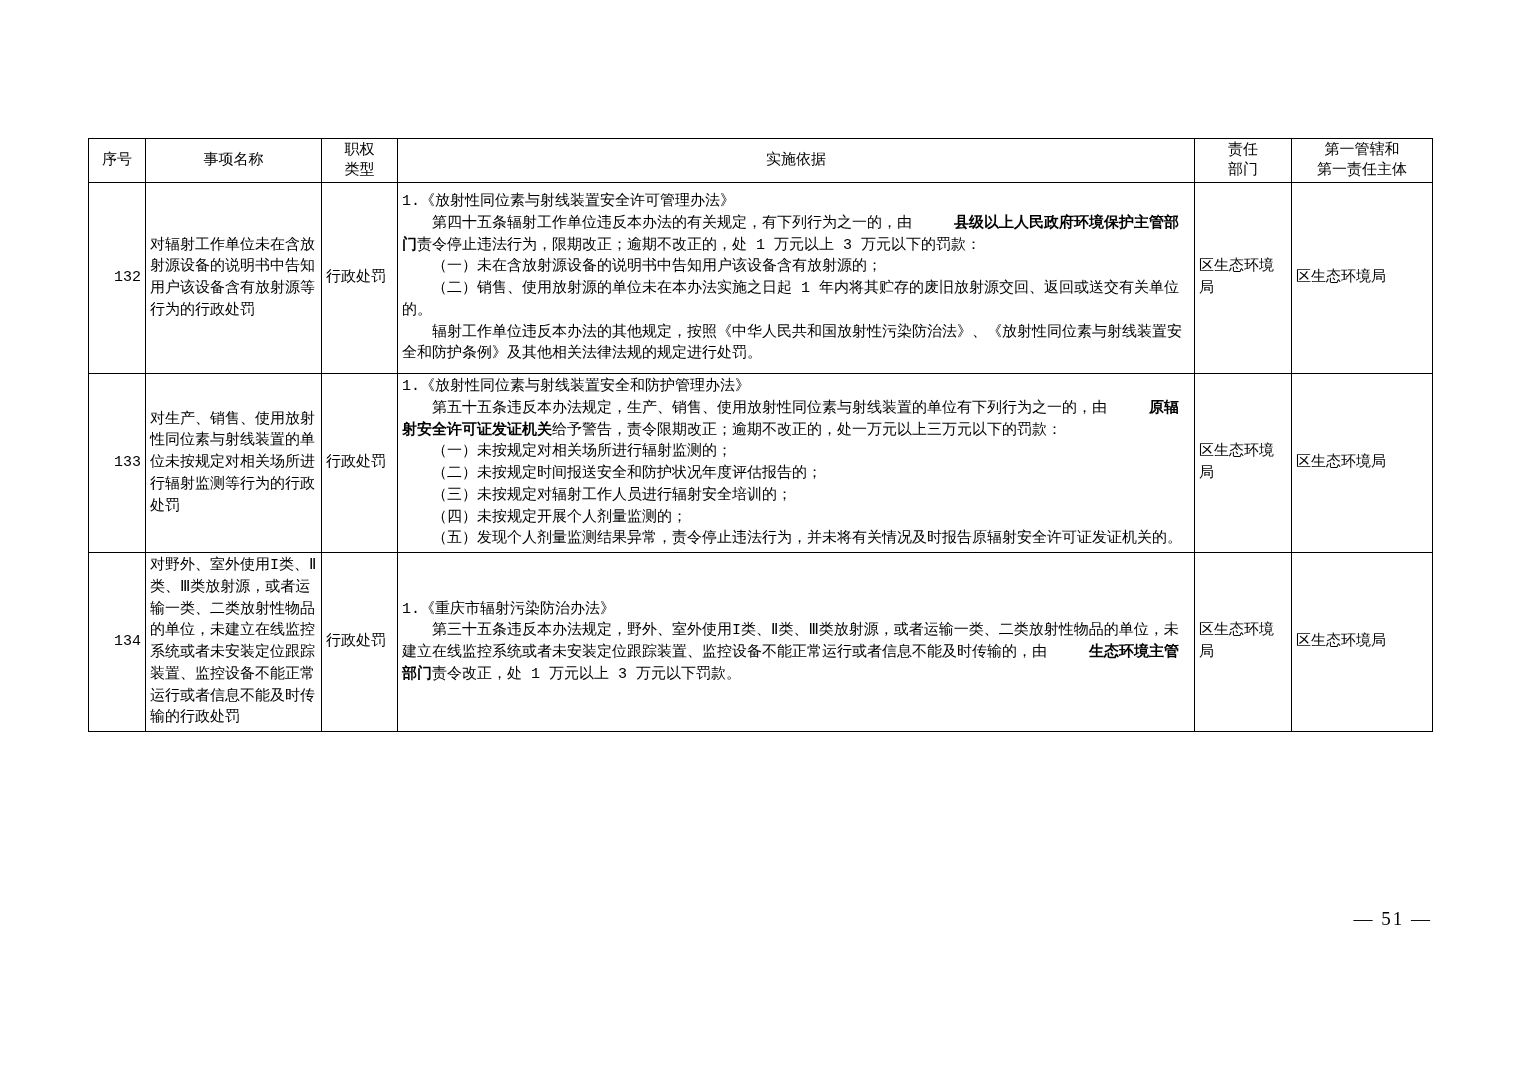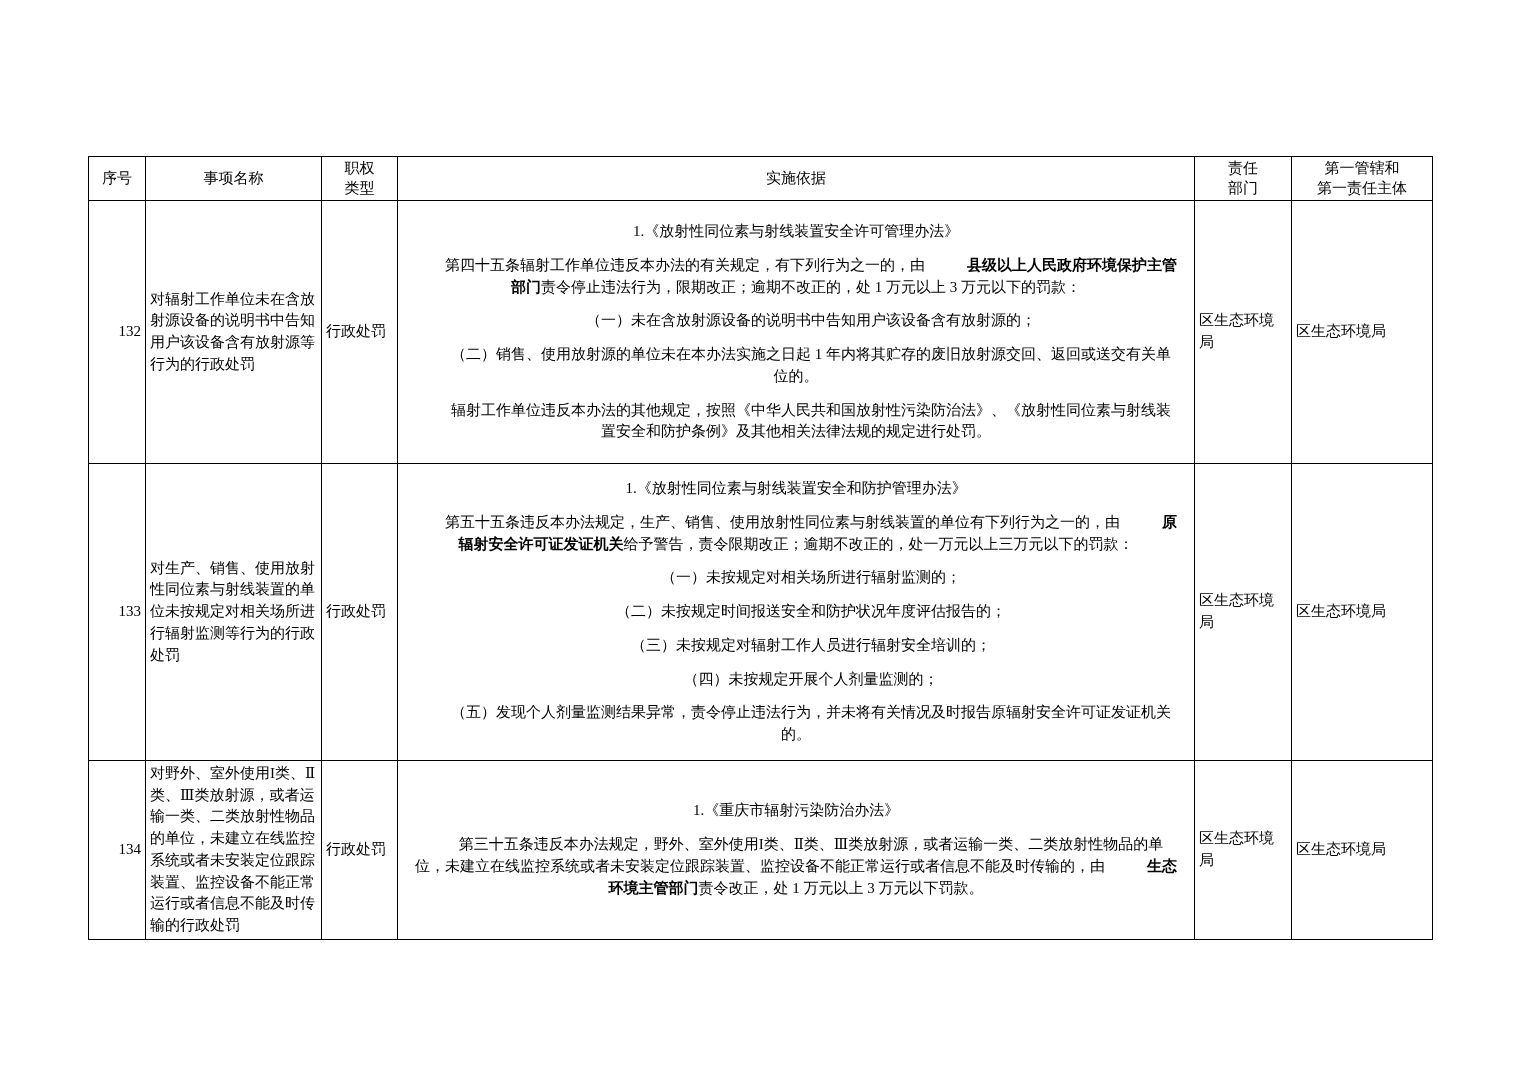--- a/index.html
+++ b/index.html
@@ -17,24 +17,25 @@
   }
   .page {
     position: absolute;
     left: 0; top: 0;
     width: 1520px;
     height: 1075px;
   }
   table.doc-table {
     position: absolute;
     left: 88px;
-    top: 156px;
+    top: 138px;
     width: 1344px;
     border-collapse: collapse;
     table-layout: fixed;
+    font-family: Liberation Mono, monospace;
   }
   table.doc-table td, table.doc-table th {
     border: 1px solid #000000;
     vertical-align: middle;
     padding: 2px 4px;
     font-weight: normal;
     font-size: 15px;
     line-height: 1.45;
   }
   
@@ -68,23 +69,22 @@
   td.type {
     font-size: 15.5px;
   }
   td.basis {
     vertical-align: middle;
     font-size: 15.5px;
     line-height: 1.62;
     padding: 6px 8px 6px 8px;
   }
   td.basis p {
-    margin: 12px;
+    margin: 0;
     text-indent: 0;
-    text-align: center;
   }
   td.basis p.ind {
     text-indent: 2em;
   }
   td.dept, td.subject {
     font-size: 15.5px;
     line-height: 1.5;
     vertical-align: middle;
     padding: 4px 4px;
   }
@@ -180,14 +180,15 @@
         <td class="basis">
             <p class="">1.《重庆市辐射污染防治办法》</p>
             <p class="ind">第三十五条违反本办法规定，野外、室外使用I类、Ⅱ类、Ⅲ类放射源，或者运输一类、二类放射性物品的单位，未建立在线监控系统或者未安装定位跟踪装置、监控设备不能正常运行或者信息不能及时传输的，由<b>生态环境主管部门</b>责令改正，处 1 万元以上 3 万元以下罚款。</p>
           </td>
         <td class="dept">区生态环境局</td>
         <td class="subject">区生态环境局</td>
       </tr>
     </tbody>
   </table>
 
+  <div class="page-number">— 51 —</div>
 
 </div>
 
 </body></html>

